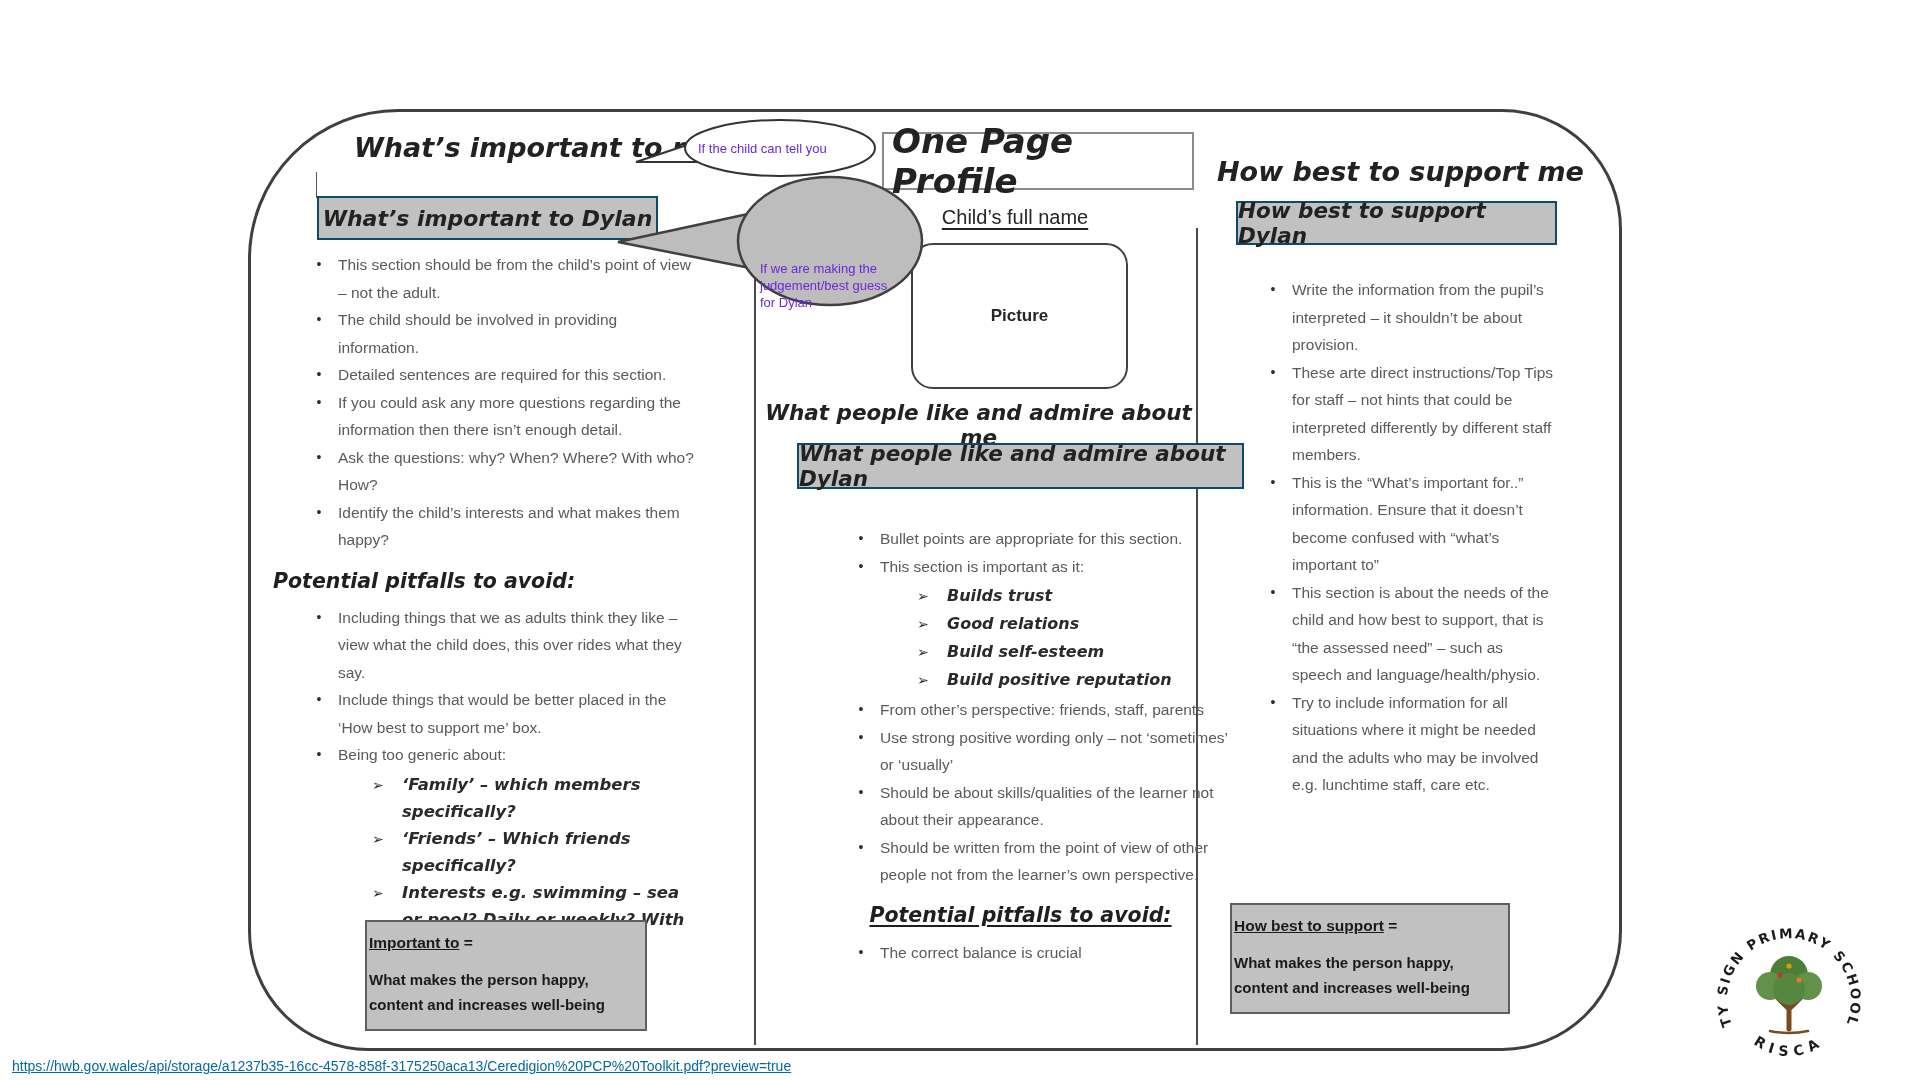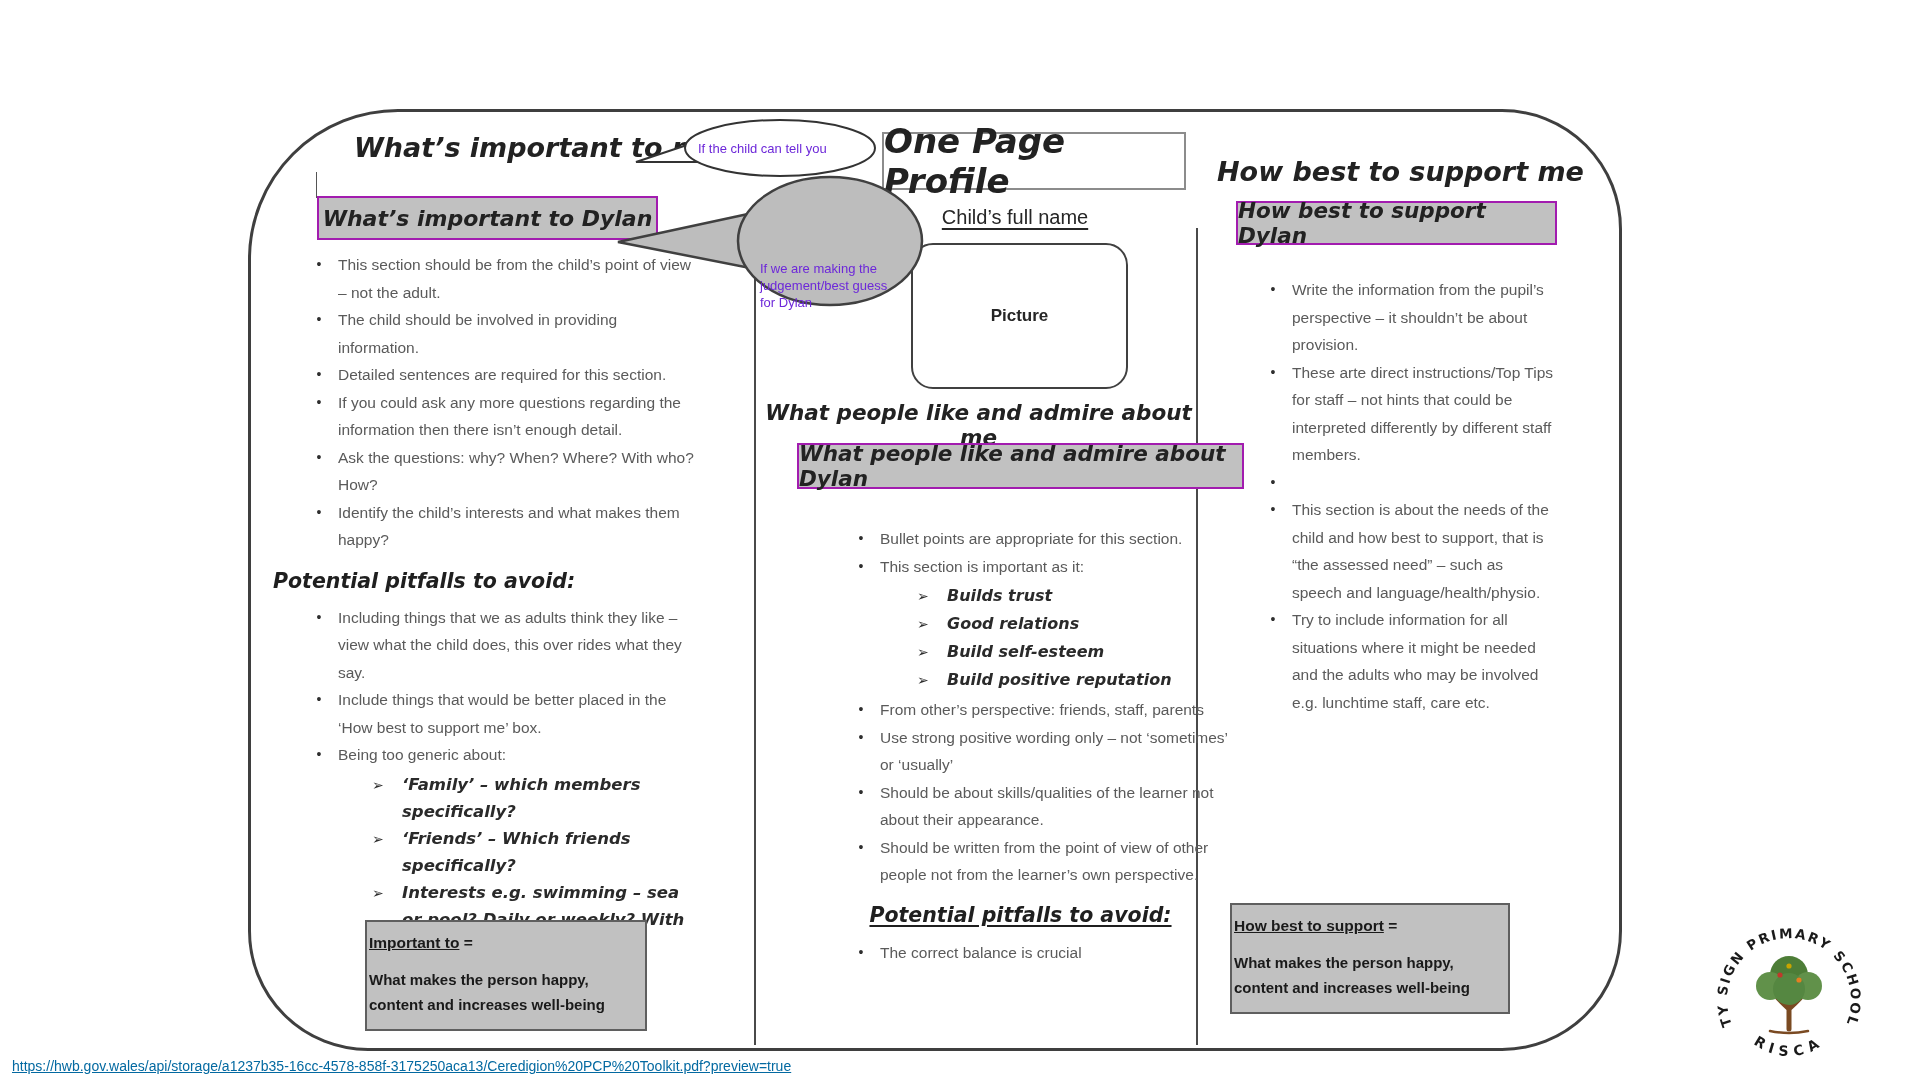--- a/index.html
+++ b/index.html
@@ -2,21 +2,21 @@
 <html><head>
 <meta charset="utf-8">
 <style>
   html,body{margin:0;padding:0;}
   body{width:1920px;height:1080px;background:#ffffff;position:relative;overflow:hidden;
        font-family:"Liberation Sans","DejaVu Sans",sans-serif;color:#595959;}
   .abs{position:absolute;}
   .hand{font-family:"DejaVu Sans",sans-serif;font-style:italic;font-weight:700;color:#222;}
   .outline{left:248px;top:109px;width:1368px;height:936px;border:3px solid #3f3f3f;
            border-radius:150px 120px 120px 120px;}
-  .graybox{background:#c1c1c1;border:2px solid #a21caf;display:flex;align-items:center;justify-content:center;}
+  .graybox{background:#c1c1c1;border:2px solid #0c4a6e;display:flex;align-items:center;justify-content:center;}
   .sep{width:2px;background:#4a4a4a;}
   ul.blist{list-style:none;margin:0;padding:0;}
   ul.blist li{display:flex;align-items:flex-start;line-height:27.5px;font-size:15.5px;color:#5a5a5a;}
   ul.blist .m{flex:0 0 38px;text-align:center;color:#2e2e2e;font-size:14px;}
   ul.blist .t{flex:1;}
   ul.sublist{list-style:none;margin:2px 0 2px 72px;padding:0;}
   ul.sublist li{display:flex;align-items:flex-start;line-height:27px;}
   ul.sublist .m{flex:0 0 30px;text-align:left;color:#2e2e2e;font-size:14px;padding-top:1px;}
   ul.sublist .t{flex:1;font-family:"DejaVu Sans",sans-serif;font-style:italic;font-weight:700;
                 font-size:16.5px;color:#2a2a2a;}
@@ -38,21 +38,21 @@
 <div class="abs sep" style="left:1196px;top:228px;height:817px;"></div>
 
 <div class="abs hand" style="left:354px;top:132px;font-size:27px;">What’s important to me</div>
 
 <svg class="abs" style="left:608px;top:110px;" width="290" height="78">
   <polygon points="100,28 28,52 106,52" fill="#ffffff" stroke="#333" stroke-width="2"></polygon>
   <ellipse cx="172" cy="38" rx="95" ry="28" fill="#ffffff" stroke="#333" stroke-width="2"></ellipse>
 </svg>
 <div class="abs bubbletext" style="left:698px;top:141px;width:165px;font-size:13px;">If the child can tell you</div>
 
-<div class="abs" style="left:882px;top:132px;width:300px;height:54px;border:2px solid #8c8c8c;background:#fff;display:flex;align-items:center;justify-content:flex-start;">
+<div class="abs" style="left:882px;top:132px;width:300px;height:54px;border:2px solid #8c8c8c;background:#fff;display:flex;align-items:center;justify-content:flex-start;padding-left:8px;">
   <span class="hand" style="font-size:34px;">One Page Profile</span>
 </div>
 
 <div class="abs hand" style="left:1217px;top:138px;font-size:27px;margin-top:18px;">How best to support me</div>
 
 <svg class="abs" style="left:598px;top:172px;z-index:3;" width="336" height="142">
   <polygon points="150,42 20,70 152,96" fill="#bdbdbd" stroke="#404040" stroke-width="2.5"></polygon>
   <ellipse cx="232" cy="69" rx="92" ry="64" fill="#bdbdbd" stroke="#404040" stroke-width="2.5"></ellipse>
 </svg>
 <div class="abs bubbletext" style="left:760px;top:216px;width:142px;font-size:13px;line-height:17px;z-index:4;margin-top:44px;">If we are making the judgement/best guess for Dylan</div>
@@ -192,28 +192,29 @@
   </ul>
 </div>
 
 <div class="abs" style="left:1236px;top:201px;width:330px;">
   <div class="graybox" style="width:317px;height:40px;">
     <span class="hand" style="font-size:21.5px;">How best to support Dylan</span>
   </div>
   <ul class="blist" style="margin:31px 0 0 18px;width:302px;">
     <li>
         <span class="m">•</span>
-        <span class="t">Write the information from the pupil’s perspective – it shouldn’t be about provision.</span>
+        <span class="t">Write the information from the pupil’s interpreted – it shouldn’t be about provision.</span>
       </li>
     <li>
         <span class="m">•</span>
         <span class="t">These arte direct instructions/Top Tips for staff – not hints that could be interpreted differently by different staff members.</span>
       </li>
     <li>
         <span class="m">•</span>
+        <span class="t">This is the “What’s important for..” information.  Ensure that it doesn’t become confused with “what’s important to”</span>
       </li>
     <li>
         <span class="m">•</span>
         <span class="t">This section is about the needs of the child and how best to support, that is “the assessed need” – such as speech and language/health/physio.</span>
       </li>
     <li>
         <span class="m">•</span>
         <span class="t">Try to include information for all situations where it might be needed and the adults who may be involved e.g. lunchtime staff, care etc.</span>
       </li>
   </ul>

